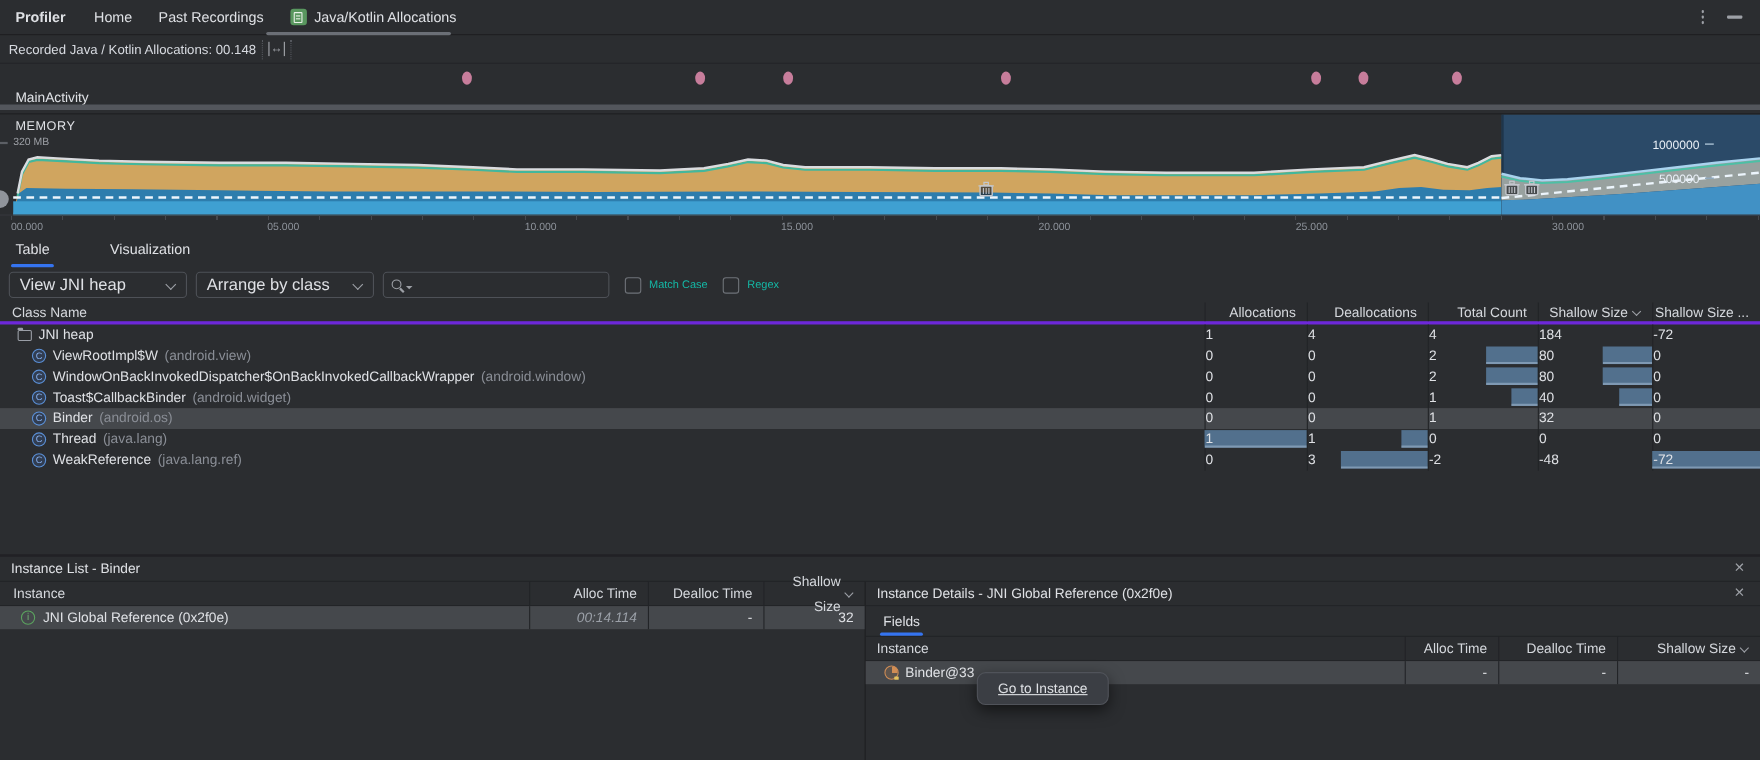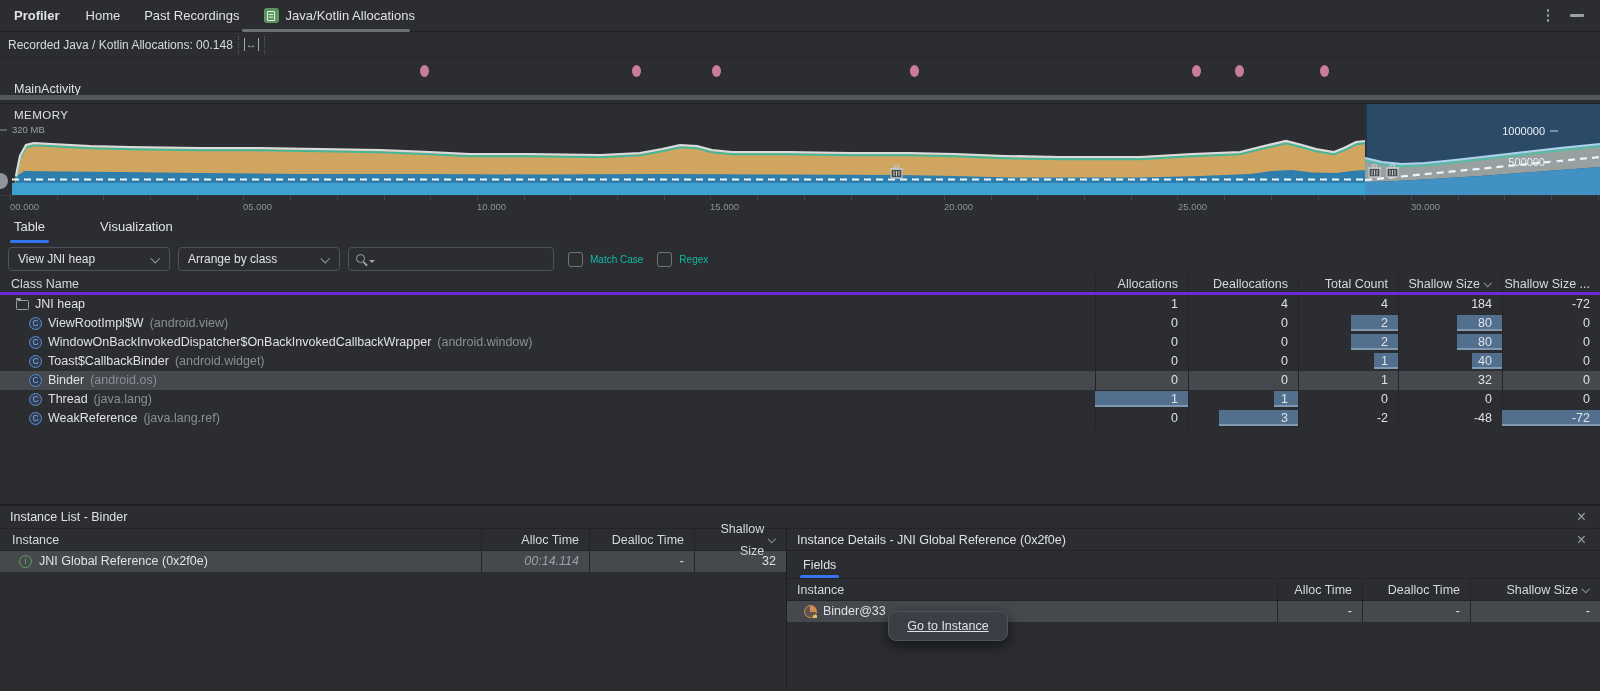--- a/index.html
+++ b/index.html
@@ -56,21 +56,21 @@
 
   
   .view-tabs { position:absolute; top:213px; left:0; width:1600px; height:30px; display:flex; align-items:center;gap:37px; }
   .view-tab { position:relative; height:30px; line-height:28px; padding:0 4px; margin-left:10px; font-size:13px; }
   .view-tab.active::after { content:''; position:absolute; left:0; right:0; bottom:0; height:3px;
                             background:var(--accent); border-radius:2px; }
 
   
   .toolbar { position:absolute; top:243px; left:0; width:1600px; height:32px; display:flex; align-items:center; }
   .select { height:24px; border:1px solid #4e5157; border-radius:4px; display:flex; align-items:center;
-            padding:0 9px; font-size:12px; color:#dfe1e5; background:#2b2d30;text-align:right; }
+            padding:0 9px; font-size:15px; color:#dfe1e5; background:#2b2d30;text-align:right; }
   .select .chev { margin-left:auto; }
   .sel-heap { width:162px; margin-left:8px; }
   .sel-arrange { width:162px; margin-left:8px; }
   .searchbox { width:206px; height:24px; border:1px solid #4e5157; border-radius:4px; margin-left:8px;
                display:flex; align-items:center; padding:0 6px; background:#2b2d30; }
   .searchbox input { flex:1; background:transparent; border:none; outline:none; color:#dfe1e5;
                      font-size:12.5px; font-family:inherit; min-width:0; }
   .search-icon { position:relative; width:13px; height:13px; flex:0 0 auto; }
   .search-icon::before { content:''; position:absolute; width:7px; height:7px; border:1.5px solid #9da0a6;
                          border-radius:50%; top:1px; left:1px; }
@@ -87,21 +87,21 @@
   .chev.small { width:8px; height:8px; }
   .chev.small::before { width:4.5px; height:4.5px; }
 
   
   .class-table { position:absolute; top:275px; left:0; width:1600px; height:230px; border-bottom:1px solid #1e1f22;
                  font-size:12.5px; }
   .ct-header { display:flex; height:20px; line-height:20px; border-bottom:3px solid #6d28d9; color:#d5d8dd; }
   .ct-row { display:flex; height:19px; line-height:19px; }
   .ct-row.selected { background:#45484c; }
   .cell-name { flex:1; display:flex; align-items:center; overflow:hidden; white-space:nowrap; padding-left:11px; }
-  .cell-num { position:relative; text-align:right; padding-right:10px; border-left:1px solid #222427; }
+  .cell-num { position:relative; text-align:left; padding-right:10px; border-left:1px solid #222427; }
   .cell-num .v { position:relative; z-index:1; }
   .bar { position:absolute; right:0; top:1px; bottom:2px; background:#52708d;
          box-shadow:inset 0 -2px 0 rgba(182,205,226,.45); z-index:0; }
   .w-alloc{width:93px} .w-dealloc{width:110px} .w-total{width:100px} .w-shal{width:104px} .w-shal2{width:98px}
   .hdr-num { display:flex; align-items:center; justify-content:flex-end; gap:4px; }
   .indent1 { width:18px; flex:0 0 auto; }
   .tree-pad { width:5px; flex:0 0 auto; }
   .class-icon { width:13px; height:13px; border-radius:50%; border:1px solid #5a8fd6; color:#85aeec;
                 font-size:8.5px; line-height:11px; text-align:center; flex:0 0 auto; margin-right:6px;
                 background:#313d51; }

